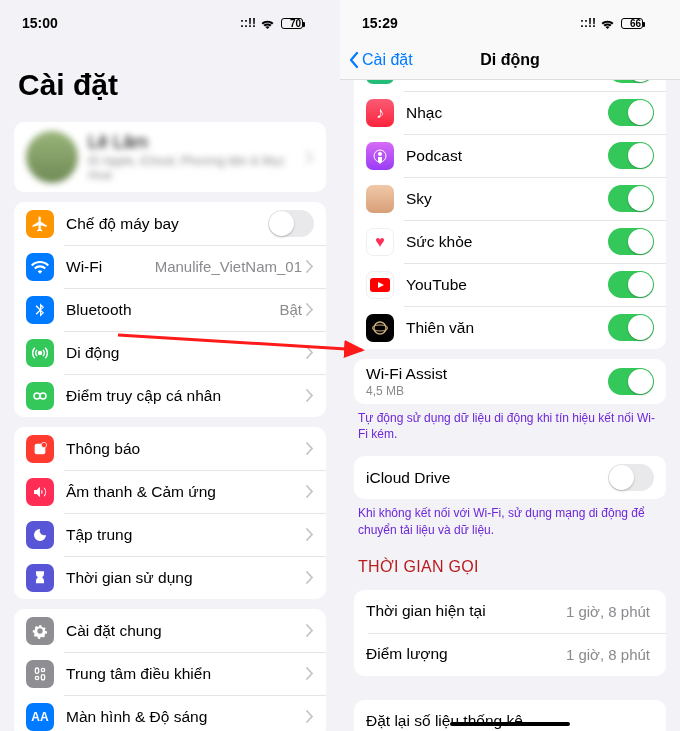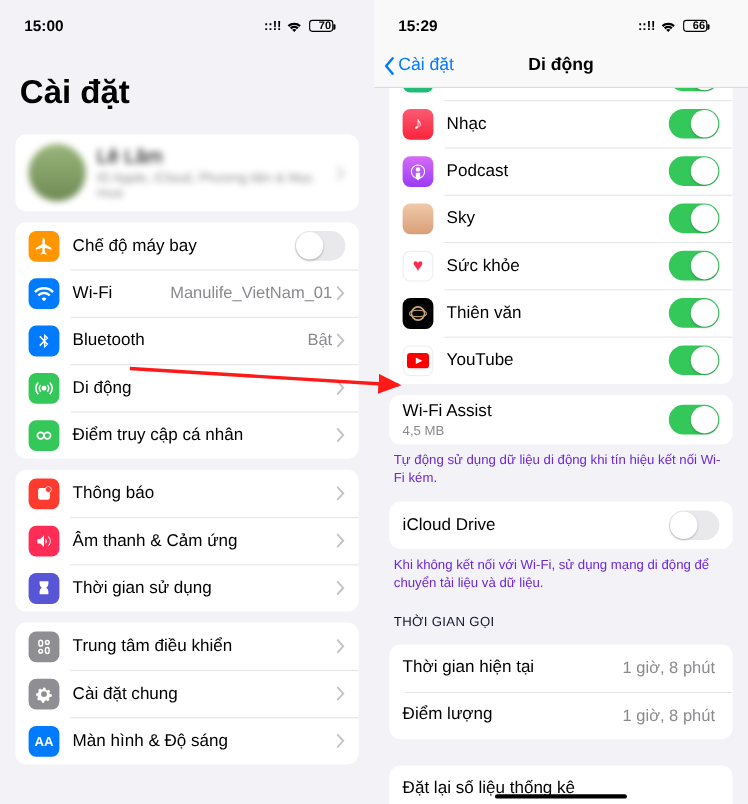--- a/index.html
+++ b/index.html
@@ -31,21 +31,21 @@
   .cell .sub { font-size:12px; color:#8a8a8e; margin-top:1px;}
   .cell .labelcol { flex:1; display:flex; flex-direction:column;}
   .cell .value { font-size:15px; color:#8a8a8e; margin-right:4px;}
   .chevron { color:#c4c4c6; }
   .toggle { width:46px; height:27px; border-radius:14px; position:relative; background:#e9e9eb; flex-shrink:0;}
   .toggle.on { background:#34c759; }
   .toggle .knob { width:25px; height:25px; background:#fff; border-radius:50%; position:absolute; top:1px; left:1px; box-shadow:0 1px 2px rgba(0,0,0,.25);}
   .toggle.on .knob { left:20px; }
 
   .footer-text { font-size:12px; color:#6d28d9; padding:6px 18px 4px; line-height:1.35;}
-  .section-header { font-size:12px; color:#0f172a; padding:16px 18px 4px; text-transform:uppercase; letter-spacing:.3px;}
+  .section-header { font-size:16px; color:#b91c1c; padding:16px 18px 4px; text-transform:uppercase; letter-spacing:.3px;}
 
   .profile { filter: blur(3px); }
   .avatar { width:52px; height:52px; border-radius:50%; background:linear-gradient(#9ab57a,#6f8a55); margin-right:10px; flex-shrink:0;}
 
   .scroll { overflow-y:hidden; flex:1;}
   .link { color:#007aff; }
 
   .home-indicator { position:absolute; bottom:5px; left:50%; transform:translateX(-50%); width:120px; height:4px; background:#000; border-radius:3px;}
 
   
@@ -164,51 +164,62 @@
             </svg>
           </div>
           <span class="label">Âm thanh &amp; Cảm ứng</span>
           <svg class="chevron" width="8" height="13">
             <path d="M1 1l5 5.5L1 12" stroke="#c4c4c6" stroke-width="1.8" fill="none" stroke-linecap="round"></path>
           </svg>
         </div>
         <div class="cell">
           <div class="icon" style="background:#5856d6">
             <svg width="16" height="16" viewBox="0 0 24 24" fill="#fff">
+              <path d="M12 3a9 9 0 109 9 7 7 0 01-9-9z"></path>
+            </svg>
+          </div>
+          <span class="label">Tập trung</span>
+          <svg class="chevron" width="8" height="13">
+            <path d="M1 1l5 5.5L1 12" stroke="#c4c4c6" stroke-width="1.8" fill="none" stroke-linecap="round"></path>
+          </svg>
+        </div>
+        <div class="cell">
+          <div class="icon" style="background:#5856d6">
+            <svg width="16" height="16" viewBox="0 0 24 24" fill="#fff">
               <path d="M6 2h12v4a6 6 0 01-3 5 6 6 0 013 5v4H6v-4a6 6 0 013-5 6 6 0 01-3-5V2z"></path>
             </svg>
           </div>
           <span class="label">Thời gian sử dụng</span>
           <svg class="chevron" width="8" height="13">
             <path d="M1 1l5 5.5L1 12" stroke="#c4c4c6" stroke-width="1.8" fill="none" stroke-linecap="round"></path>
           </svg>
         </div>
       </div>
     <div class="group" id="g3">
+        <div class="cell">
+          <div class="icon" style="background:#8e8e93">
+            <svg width="16" height="16" viewBox="0 0 24 24" fill="#fff">
+              <path d="M12 8a4 4 0 104 4 4 4 0 00-4-4zm9 4l2 1-1 3-2-.3a8 8 0 01-1.3 2.2l.8 2-2.5 2-1.6-1.4a8 8 0 01-2.4.6L12 24l-3-.4-.3-2.3a8 8 0 01-2.3-1.3l-2 .8-2-2.5L3.8 17a8 8 0 01-.6-2.4L1 14l.4-3 2.3-.3A8 8 0 015 8.4l-.8-2 2.5-2L8.3 5.8a8 8 0 012.4-.6L11 3l3 .4.3 2.3a8 8 0 012.3 1.3l2-.8 2 2.5L19.2 10a8 8 0 01.6 2z"></path>
+            </svg>
+          </div>
+          <span class="label">Cài đặt chung</span>
+          <svg class="chevron" width="8" height="13">
+            <path d="M1 1l5 5.5L1 12" stroke="#c4c4c6" stroke-width="1.8" fill="none" stroke-linecap="round"></path>
+          </svg>
+        </div>
         <div class="cell">
           <div class="icon" style="background:#8e8e93">
             <svg width="16" height="16" viewBox="0 0 24 24" fill="none" stroke="#fff" stroke-width="2">
               <rect x="5" y="3" width="5" height="8" rx="2.5"></rect>
               <circle cx="16.5" cy="6" r="2.5"></circle>
               <circle cx="7.5" cy="18" r="2.5"></circle>
               <rect x="14" y="13" width="5" height="8" rx="2.5"></rect>
             </svg>
           </div>
           <span class="label">Trung tâm điều khiển</span>
-          <svg class="chevron" width="8" height="13">
-            <path d="M1 1l5 5.5L1 12" stroke="#c4c4c6" stroke-width="1.8" fill="none" stroke-linecap="round"></path>
-          </svg>
-        </div>
-        <div class="cell">
-          <div class="icon" style="background:#8e8e93">
-            <svg width="16" height="16" viewBox="0 0 24 24" fill="#fff">
-              <path d="M12 8a4 4 0 104 4 4 4 0 00-4-4zm9 4l2 1-1 3-2-.3a8 8 0 01-1.3 2.2l.8 2-2.5 2-1.6-1.4a8 8 0 01-2.4.6L12 24l-3-.4-.3-2.3a8 8 0 01-2.3-1.3l-2 .8-2-2.5L3.8 17a8 8 0 01-.6-2.4L1 14l.4-3 2.3-.3A8 8 0 015 8.4l-.8-2 2.5-2L8.3 5.8a8 8 0 012.4-.6L11 3l3 .4.3 2.3a8 8 0 012.3 1.3l2-.8 2 2.5L19.2 10a8 8 0 01.6 2z"></path>
-            </svg>
-          </div>
-          <span class="label">Cài đặt chung</span>
           <svg class="chevron" width="8" height="13">
             <path d="M1 1l5 5.5L1 12" stroke="#c4c4c6" stroke-width="1.8" fill="none" stroke-linecap="round"></path>
           </svg>
         </div>
         <div class="cell">
           <div class="icon" style="background:#007aff">
             <span style="font-weight:700;font-size:12px;">AA</span>
           </div>
           <span class="label">Màn hình &amp; Độ sáng</span>
           <svg class="chevron" width="8" height="13">
@@ -283,39 +294,39 @@
         <div class="cell">
           <div class="icon" style="background:#fff;border:0.5px solid #eee;">
             <span style="color:#ff2d55;font-size:16px;">♥</span>
           </div>
           <span class="label">Sức khỏe</span>
           <div class="toggle on">
             <div class="knob"></div>
           </div>
         </div>
         <div class="cell">
+          <div class="icon" style="background:#fff;border:0.5px solid #eee;">
+            <svg width="20" height="14">
+              <rect width="20" height="14" rx="3" fill="#ff0000"></rect>
+              <path d="M8 4l6 3-6 3z" fill="#fff"></path>
+            </svg>
+          </div>
+          <span class="label">YouTube</span>
+          <div class="toggle on">
+            <div class="knob"></div>
+          </div>
+        </div>
+        <div class="cell">
           <div class="icon" style="background:#000;">
             <svg width="16" height="16">
               <circle cx="8" cy="8" r="6" fill="none" stroke="#c9a876" stroke-width="1.5"></circle>
               <ellipse cx="8" cy="8" rx="8" ry="3" fill="none" stroke="#c9a876"></ellipse>
             </svg>
           </div>
           <span class="label">Thiên văn</span>
-          <div class="toggle on">
-            <div class="knob"></div>
-          </div>
-        </div>
-        <div class="cell">
-          <div class="icon" style="background:#fff;border:0.5px solid #eee;">
-            <svg width="20" height="14">
-              <rect width="20" height="14" rx="3" fill="#ff0000"></rect>
-              <path d="M8 4l6 3-6 3z" fill="#fff"></path>
-            </svg>
-          </div>
-          <span class="label">YouTube</span>
           <div class="toggle on">
             <div class="knob"></div>
           </div>
         </div>
       </div>
 
     <div class="group">
       <div class="cell noicon">
         <div class="labelcol">
           <span class="label">Wi-Fi Assist</span>

